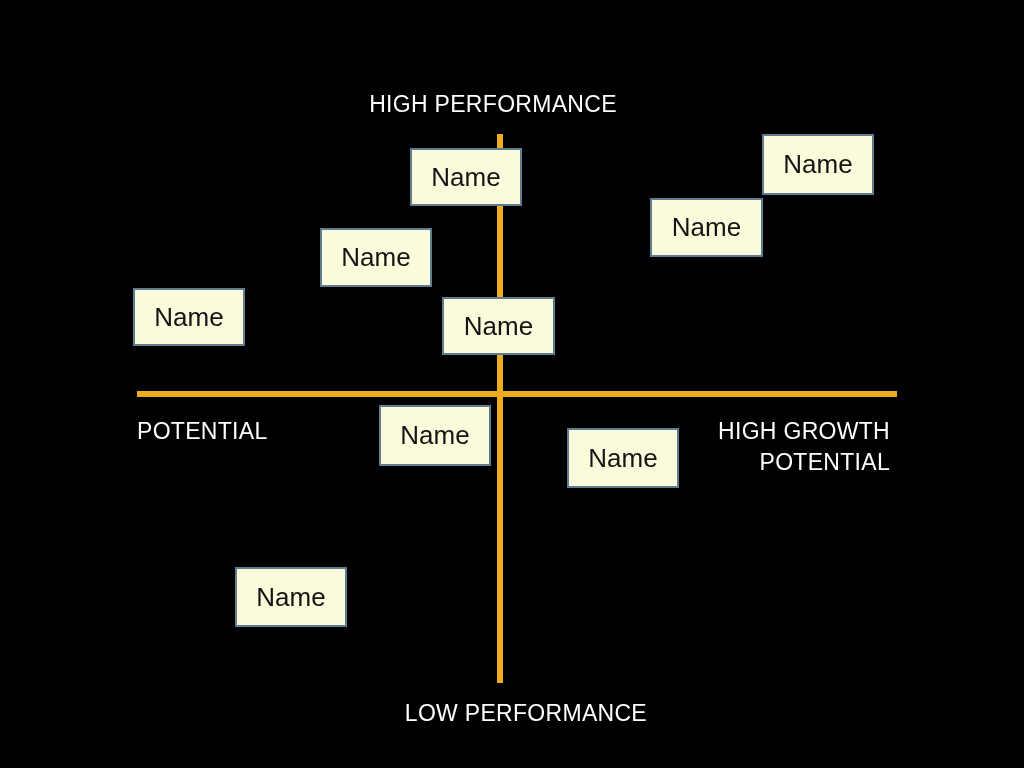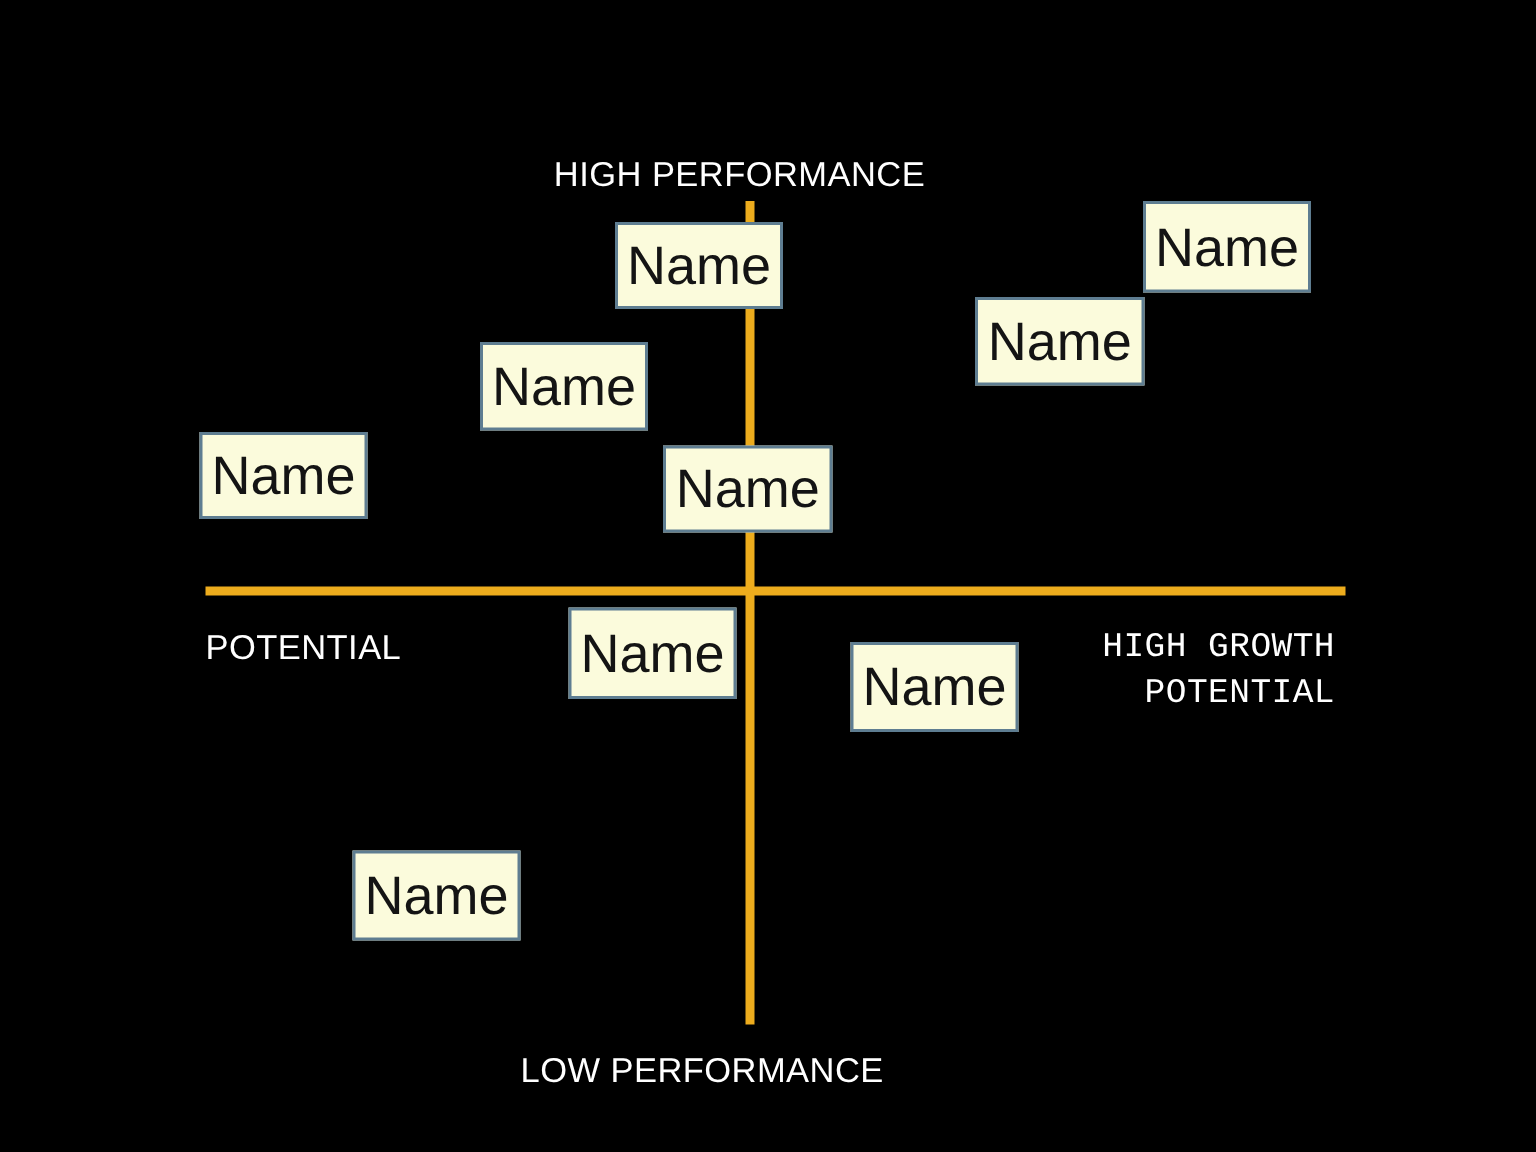--- a/index.html
+++ b/index.html
@@ -37,31 +37,31 @@
   }
   .axis-label {
     position: absolute;
     color: var(--label-color, #FFFFFF);
     font-size: 23px;
     line-height: 31px;
     letter-spacing: 0.3px;
     z-index: 3;
     white-space: nowrap;
   }
-  .axis-label.top    { left: 343px; top: 101px;  width: 300px; text-align: center; }
-  .axis-label.bottom { left: 347px; top: 698px; width: 300px; text-align: left; }
+  .axis-label.top    { left: 343px; top: 89px;  width: 300px; text-align: center; }
+  .axis-label.bottom { left: 347px; top: 698px; width: 300px; text-align: right; }
   .axis-label.leftlbl  { left: 137px;  top: 416px; text-align: left; }
-  .axis-label.rightlbl { right: 134px; top: 416px; text-align: right; font-family: Liberation Mono, monospace; }
+  .axis-label.rightlbl { right: 134px; top: 416px; text-align: right; }
   .name-box {
     position: absolute;
     background: var(--box-fill, #FBFBDC);
     border: 2px solid var(--box-border, #5E7D91);
     box-sizing: border-box;
     color: var(--box-text, #141414);
-    font-size: 36px;
+    font-size: 26px;
     display: flex;
     align-items: center;
     justify-content: center;
     z-index: 2;
   }
 </style>
 </head>
 <body>
 
 <div class="slide">

